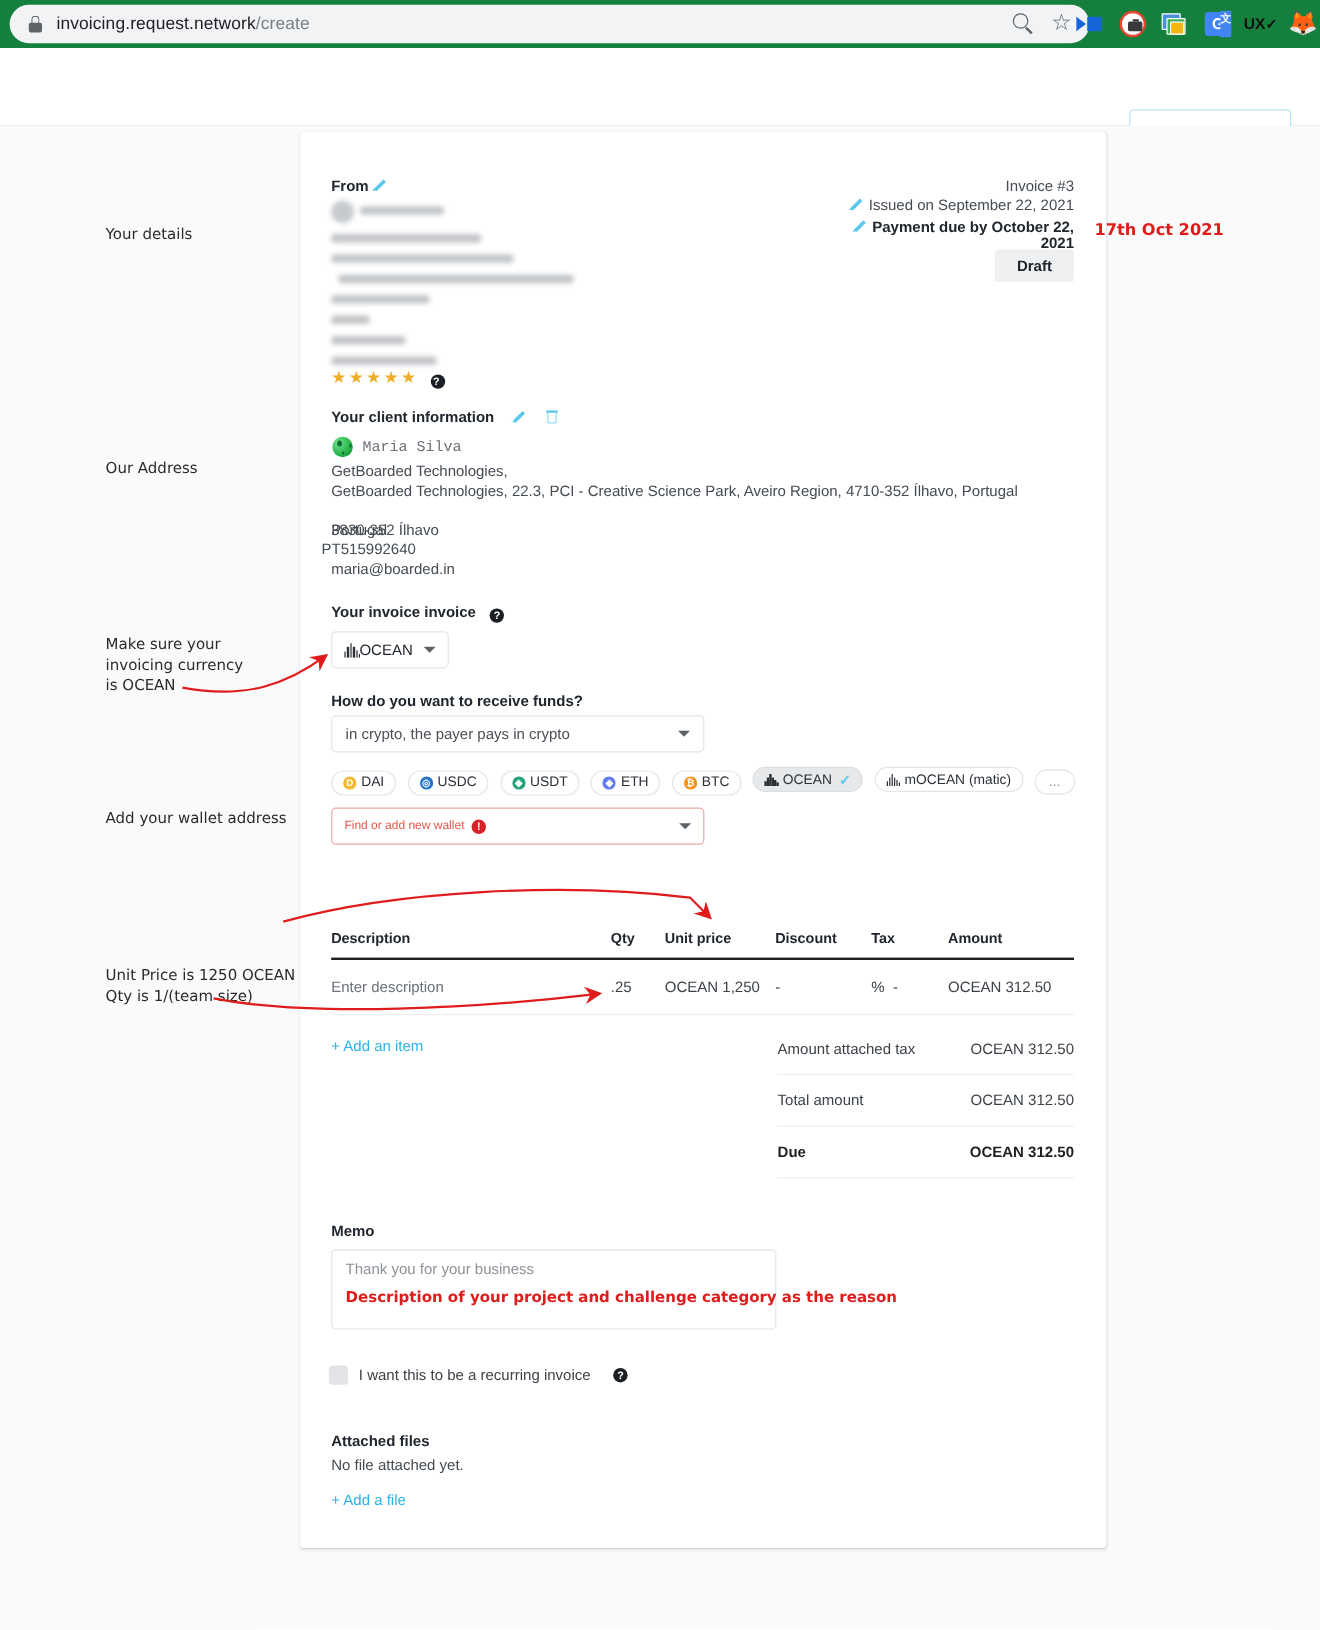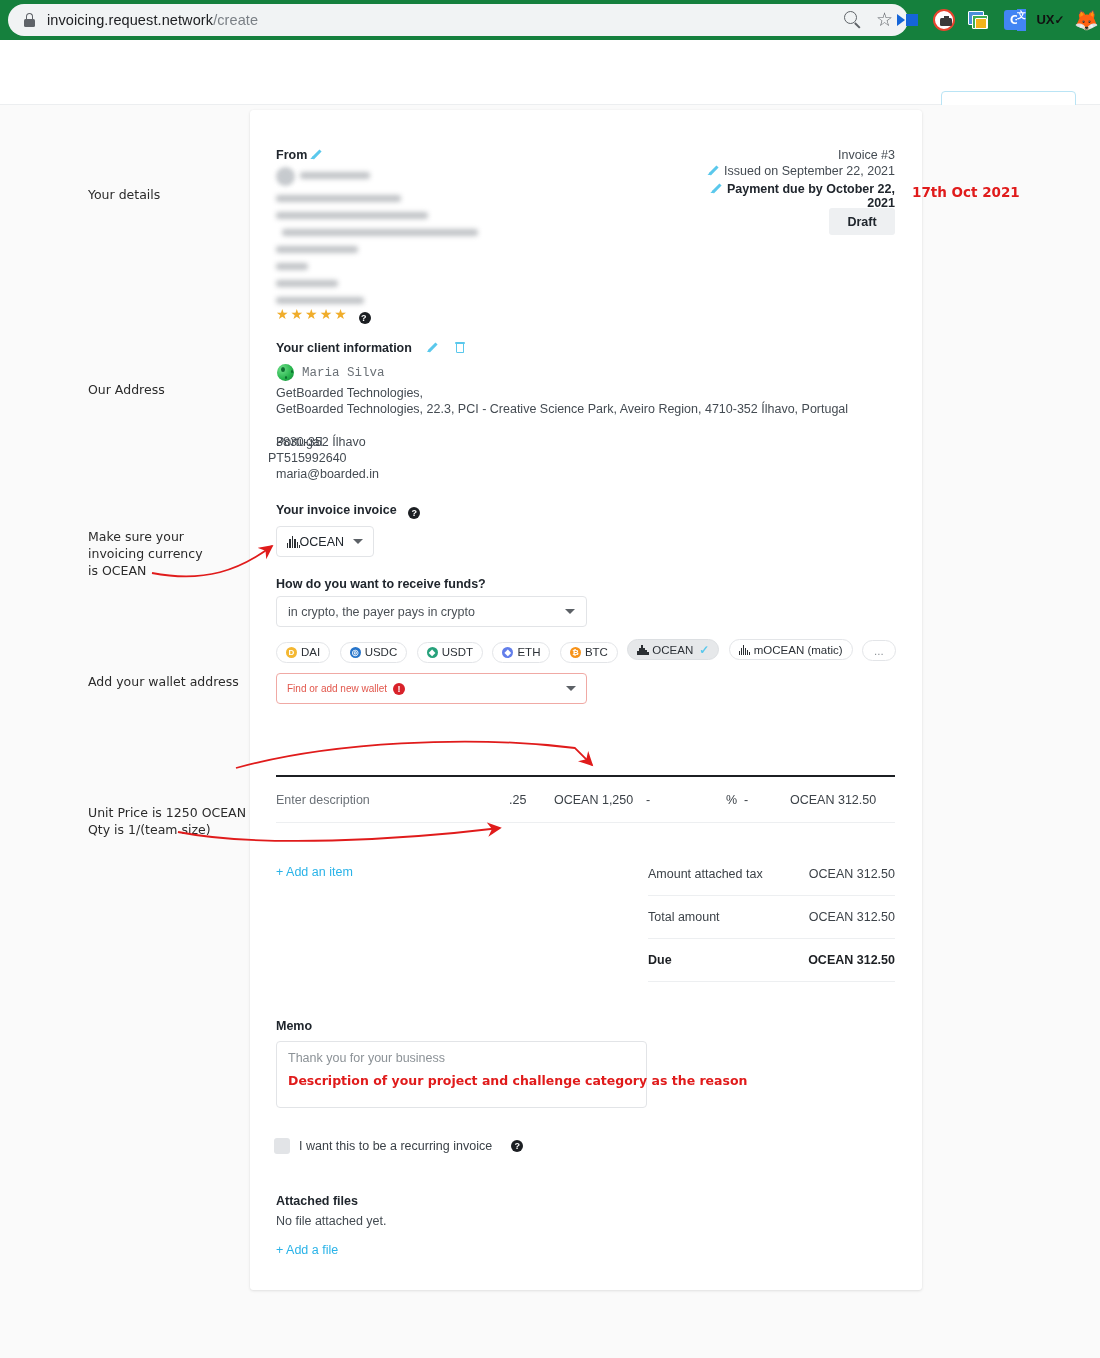--- a/index.html
+++ b/index.html
@@ -391,20 +391,28 @@
 </div>
 
 <div id="wallet-select">
   <span class="ph">Find or add new wallet</span>
   <span class="err-dot">!</span>
   <span style="flex:1"></span>
   <span class="caret"></span>
 </div>
 
 <div id="items-table">
+  <div class="hrow">
+    <span class="c-desc">Description</span>
+    <span class="c-qty">Qty</span>
+    <span class="c-unit">Unit price</span>
+    <span class="c-disc">Discount</span>
+    <span class="c-tax">Tax</span>
+    <span class="c-amt">Amount</span>
+  </div>
   <div class="rule"></div>
   <div class="row">
     <span class="c-desc muted">Enter description</span>
     <span class="c-qty">.25</span>
     <span class="c-unit">OCEAN 1,250</span>
     <span class="c-disc">-</span>
     <span class="c-tax"><span>%</span>&nbsp;&nbsp;<span>-</span></span>
     <span class="c-amt">OCEAN 312.50</span>
   </div>
 </div>

